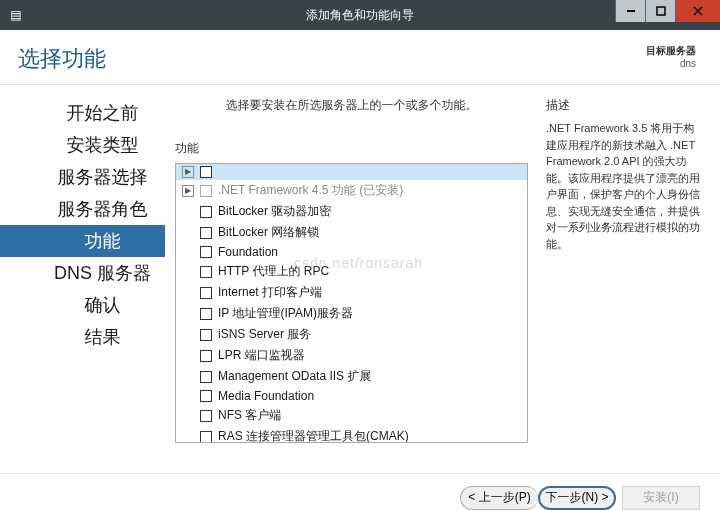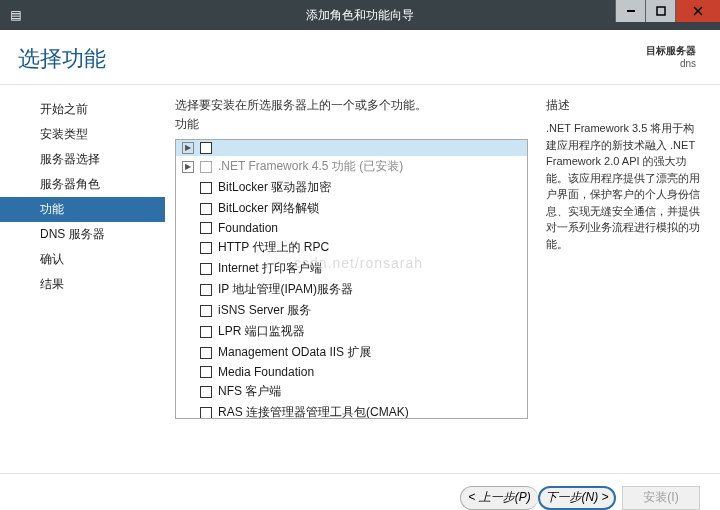--- a/index.html
+++ b/index.html
@@ -12,47 +12,47 @@
 .win-btn { width: 30px; height: 22px; display: flex; align-items: center; justify-content: center; font-size: 12px; color: #000; background: #c0c6c9; border-left: 1px solid #5a6367; cursor: pointer; }
 .win-btn.close { background: #c9402d; color: #000; width: 45px; }
 
 .header { padding: 14px 24px 10px 18px; display: flex; justify-content: space-between; align-items: flex-start; border-bottom: 1px solid #e5e5e5; }
 .header h1 { font-size: 22px; font-weight: 300; color: #1a5a8a; }
 .header-right { text-align: right; font-size: 10px; color: #555; }
 .header-right .lbl { color: #333; font-weight: bold; }
 
 .body { display: flex; height: 388px; }
 .sidebar { width: 165px; padding-top: 12px; }
-.sidebar-item { padding: 4px 0 4px 40px; font-size: 12px; color: #1a1a1a; cursor: pointer; }
+.sidebar-item { padding: 4px 0 4px 40px; font-size: 18px; color: #1a1a1a; cursor: pointer; text-align: center; }
 .sidebar-item.active { background: #2f6fa7; color: #fff; }
 
 .main { flex: 1; padding: 12px 16px 0 10px; display: flex; gap: 18px; overflow: hidden; }
 .main-left { flex: 1; display: flex; flex-direction: column; }
-.instruction { font-size: 12px; color: #333; margin-bottom: 2px; }
+.instruction { font-size: 12px; color: #333; margin-bottom: 26px; text-align: center; }
 .section-label { font-size: 12px; color: #333; margin-bottom: 6px; }
 .feature-box { border: 1px solid #a9a9a9; height: 280px; overflow-y: scroll; background: #fff; }
 .feature-row { display: flex; align-items: center; gap: 6px; padding: 2px 6px; font-size: 12px; color: #1a1a1a; cursor: pointer; }
 .feature-row.sel { background: #cce5f5; }
 .feature-row.installed { color: #8a8a8a; }
 .expander { width: 12px; height: 12px; border: 1px solid #888; display: flex; align-items: center; justify-content: center; font-size: 8px; color: #555; line-height: 1; }
 .cbox { width: 12px; height: 12px; border: 1px solid #333; background: #fff; flex-shrink: 0; }
 .feature-row.installed .cbox { border-color: #aaa; }
 .indent { width: 12px; }
 
 .main-right { width: 158px; }
 .desc-text { font-size: 11px; color: #333; line-height: 1.5; }
 
 .watermark { position: absolute; top: 255px; left: 294px; font-size: 14px; color: rgba(150,150,150,0.35); pointer-events: none; letter-spacing: 1px; }
 
 .footer { height: 48px; border-top: 1px solid #e5e5e5; display: flex; align-items: center; justify-content: flex-end; padding-right: 20px; gap: 6px; }
 .btn { min-width: 78px; height: 24px; border: 1px solid #adadad; background: #f0f0f0; font-size: 12px; display: flex; align-items: center; justify-content: center; cursor: pointer; }
 .btn.primary { border: 2px solid #2f6fa7; }
 .btn.disabled { color: #a0a0a0; border-color: #d0d0d0; }
 .btn-group { display: flex; }
-.btn-group .btn { border-radius: 12px; font-style: italic; }
+.btn-group .btn { border-radius: 12px; }
 .btn-group .btn:first-child { border-right: none; }
 
 ::-webkit-scrollbar { width: 16px; }
 ::-webkit-scrollbar-track { background: #f0f0f0; }
 ::-webkit-scrollbar-thumb { background: #c0c0c0; border: 1px solid #a0a0a0; }
 ::-webkit-scrollbar-button { background: #f0f0f0; height: 16px; border: 1px solid #c0c0c0; }
 </style>
 </head>
 <body>
 

